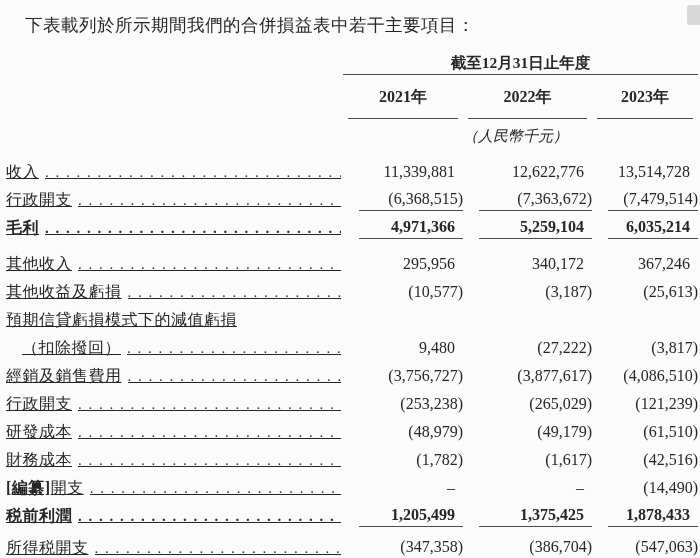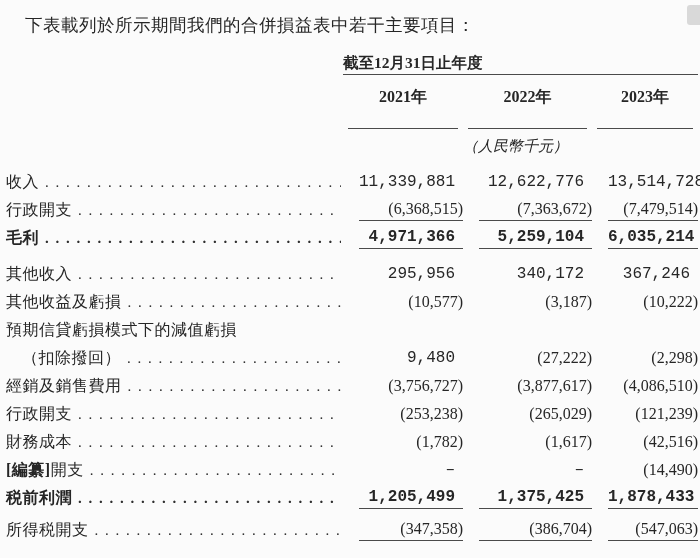--- a/index.html
+++ b/index.html
@@ -29,47 +29,47 @@
     font-size: 16px;
   }
   col.c-lab { width: 337px; }
   col.c-1   { width: 120px; }
   col.c-2   { width: 129px; }
   col.c-3   { width: 106px; }
   td { padding: 0; vertical-align: bottom; }
 
   
   .period-cell {
-    font-weight: bold; font-size: 15.5px;
+    text-align: center; font-weight: bold; font-size: 15.5px;
     border-bottom: 1.5px solid #4a4a4a;
   }
   .year-cell { text-align: center; font-weight: bold; padding-top: 9px; }
   .year-cell .yl {
     border-bottom: 1.5px solid #4a4a4a;
     margin: 3px 5px 0 5px;
-    padding-bottom: 20px;
+    padding-bottom: 10px;
   }
   .unit-cell { text-align: left; font-style: italic; font-size: 15px; padding-top: 8px; }
 
   
   tr.r td { padding-top: 7px; }
   tr.first-body td { padding-top: 16px; }
   tr.gap td { padding-top: 15px; }
   tr.gap-sm td { padding-top: 11px; }
-  .lab { display: flex; align-items: baseline; }
+  .lab { display: flex; align-items: baseline; text-decoration: underline; }
   .lab .lt { white-space: nowrap; letter-spacing: 0.5px; }
   .lab .ind { padding-left: 16px; }
   .lab .dots { flex: 1; overflow: hidden; white-space: nowrap; margin: 0 2px 0 6px; color: #2e2e2e; }
   .lab .dots::after {
     content: ". . . . . . . . . . . . . . . . . . . . . . . . . . . . . . . . . . . . . . . . . . . . . . . . . .";
     letter-spacing: 1.5px; font-size: 15px;
   }
   .num { text-align: right; }
   .num .ln { margin-left: 16px; padding: 0 0 2px 0; }
-  .num.pr .ln { padding-right: 8px; font-family: Liberation Mono, monospace; }
+  .num.pr .ln { padding-right: 8px; }
   .num.bb .ln { border-bottom: 1.3px solid #4a4a4a; }
   tr.strong { font-weight: bold; }
   .bp { font-weight: bold; margin-top: 10px; }
 </style>
 </head>
 <body>
 
 <div class="artifact"></div>
 
 <div class="title">下表載列於所示期間我們的合併損益表中若干主要項目：</div>
@@ -181,21 +181,21 @@
             <span class="dots"></span>
           </div>
         </td>
     <td class="num">
           <div class="ln">(10,577)</div>
         </td>
     <td class="num">
           <div class="ln">(3,187)</div>
         </td>
     <td class="num">
-          <div class="ln">(10,222)</div>
+          <div class="ln">(25,613)</div>
         </td>
   </tr>
   <tr class="r">
     <td>
           <div class="lab">
             <span class="lt">預期信貸虧損模式下的減值虧損</span>
           </div>
         </td>
     <td class="num"></td>
         <td class="num"></td>
@@ -208,21 +208,21 @@
             <span class="dots"></span>
           </div>
         </td>
     <td class="num pr">
           <div class="ln">9,480</div>
         </td>
     <td class="num">
           <div class="ln">(27,222)</div>
         </td>
     <td class="num">
-          <div class="ln">(2,298)</div>
+          <div class="ln">(3,817)</div>
         </td>
   </tr>
   <tr class="r">
     <td>
           <div class="lab">
             <span class="lt">經銷及銷售費用</span>
             <span class="dots"></span>
           </div>
         </td>
     <td class="num">
@@ -243,20 +243,37 @@
           </div>
         </td>
     <td class="num">
           <div class="ln">(253,238)</div>
         </td>
     <td class="num">
           <div class="ln">(265,029)</div>
         </td>
     <td class="num">
           <div class="ln">(121,239)</div>
+        </td>
+  </tr>
+  <tr class="r">
+    <td>
+          <div class="lab">
+            <span class="lt">研發成本</span>
+            <span class="dots"></span>
+          </div>
+        </td>
+    <td class="num">
+          <div class="ln">(48,979)</div>
+        </td>
+    <td class="num">
+          <div class="ln">(49,179)</div>
+        </td>
+    <td class="num">
+          <div class="ln">(61,510)</div>
         </td>
   </tr>
   <tr class="r">
     <td>
           <div class="lab">
             <span class="lt">財務成本</span>
             <span class="dots"></span>
           </div>
         </td>
     <td class="num">

